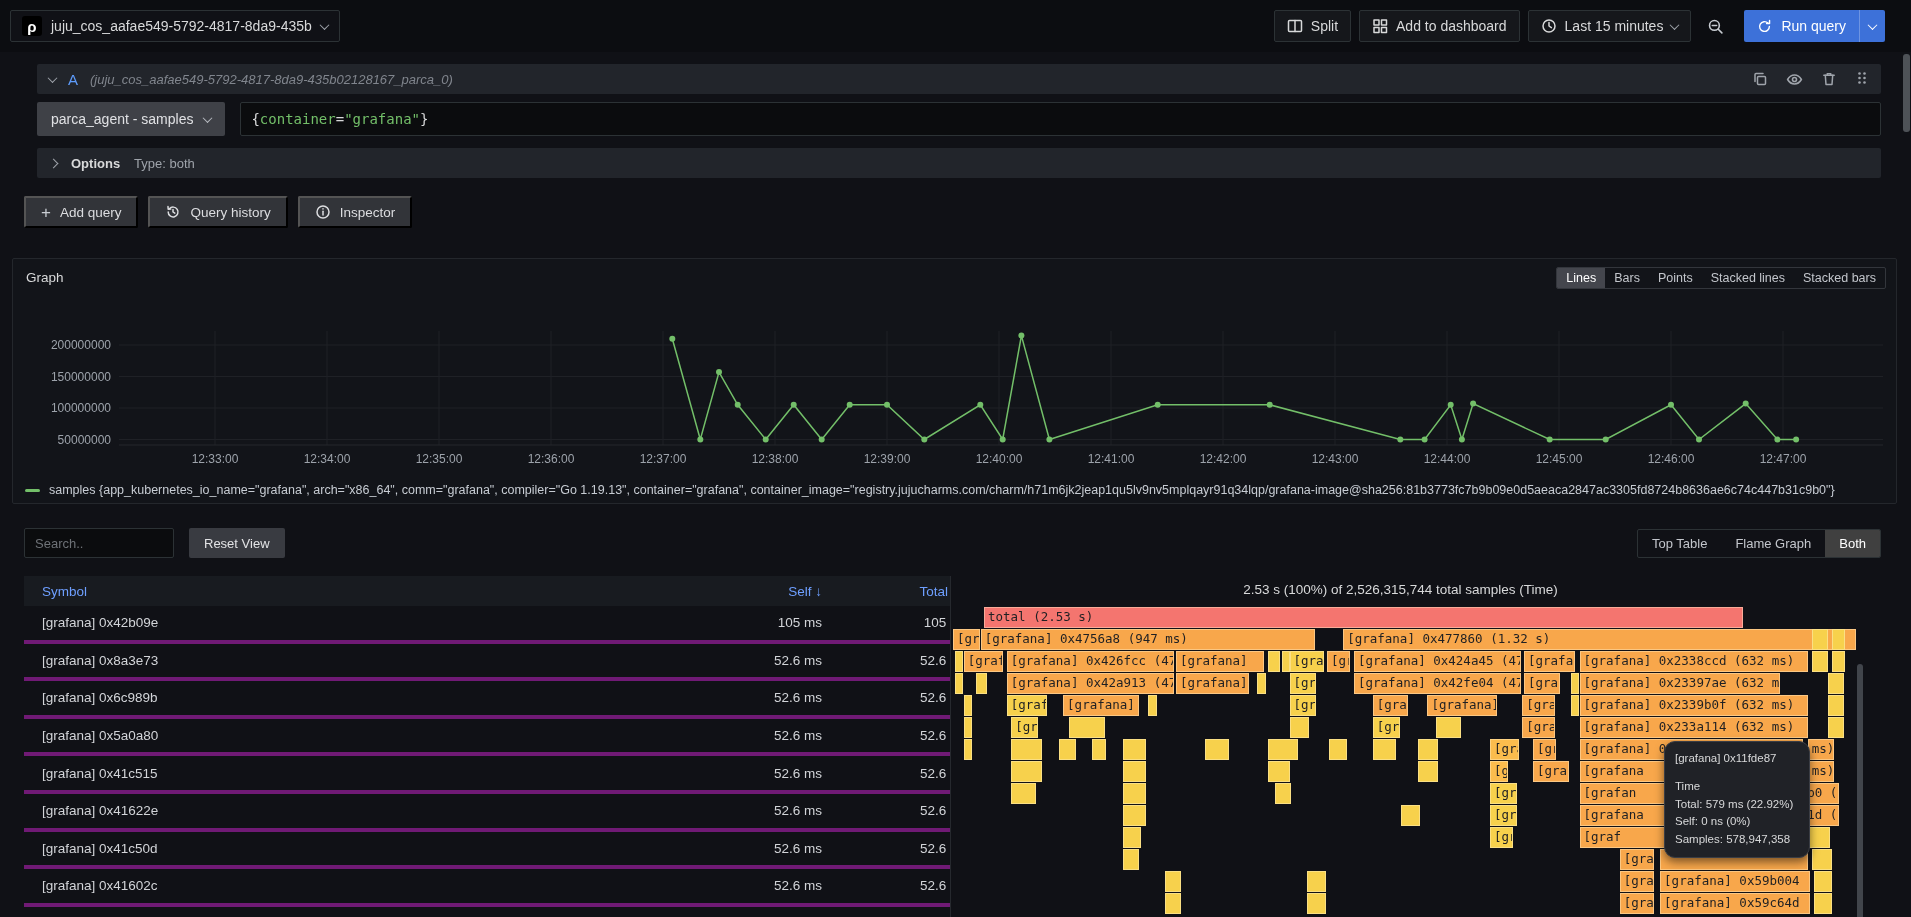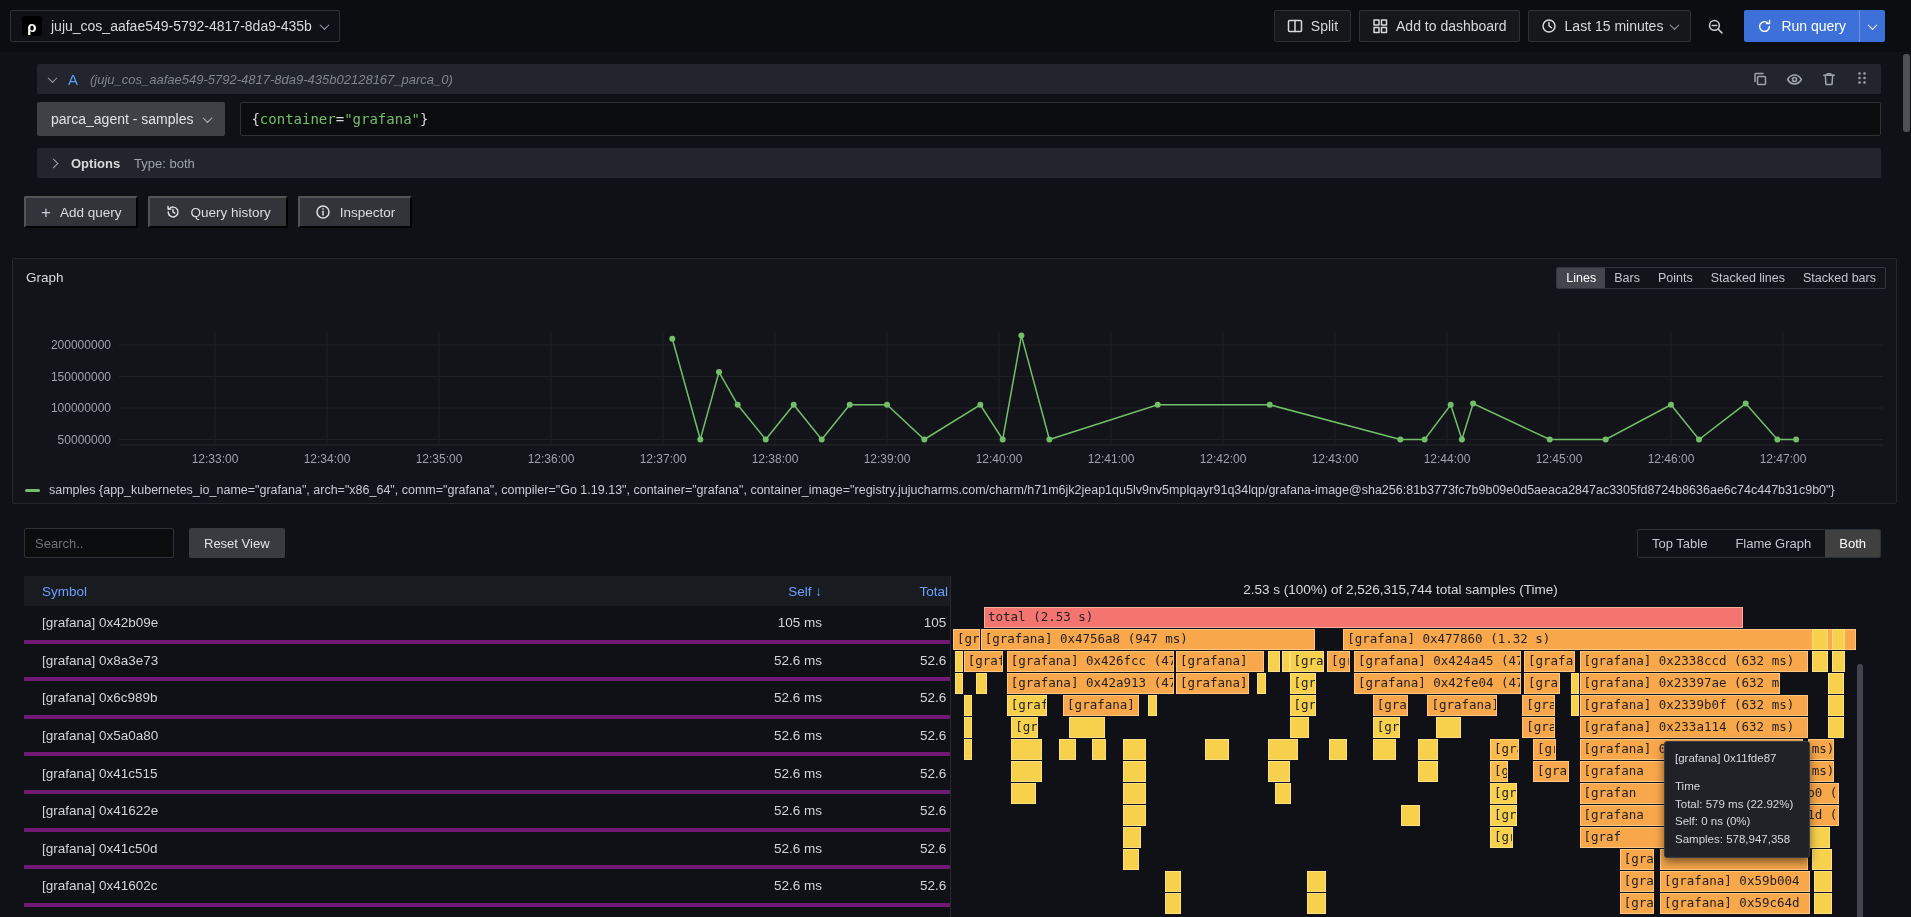--- a/index.html
+++ b/index.html
@@ -91,21 +91,21 @@
   .trow .c-self { text-align:right; }
   .trow .c-total { text-align:right; padding-right:4px; }
 
   .fpane { flex:1; position:relative; padding-left:2px; overflow:hidden; }
   .flame-title { width:895px; text-align:center; font-size:13.5px; color:#d8d9da; margin-top:6px; }
   .frows { position:relative; margin-top:10px; width:895px; height:312px; }
   .fb { position:absolute; height:21px; border:1px solid rgba(255,244,210,.42); font-family:"DejaVu Sans Mono",monospace;
         font-size:12.5px; color:#1f2023; line-height:18px; padding:0 3px; overflow:hidden; white-space:nowrap; cursor:pointer; }
   .cl-r { background:#f4756f; } .cl-o { background:#f8a74b; } .cl-oy { background:#fbbc4d; } .cl-y { background:#f7d14c; }
   .ftooltip { position:absolute; left:711px; top:134px; width:146px; background:#202227; border:1px solid #3a3d44;
-              border-radius:3px; padding:8px 10px; font-size:11.5px; line-height:1.55; color:#d8d9da; z-index:5;
+              border-radius:11px; padding:8px 10px; font-size:11.5px; line-height:1.55; color:#d8d9da; z-index:5;
               box-shadow:0 4px 10px rgba(0,0,0,.5); }
   .ft-sym { margin-bottom:10px; }
   .fscroll { position:absolute; left:906px; top:88px; bottom:-10px; width:6px; background:#41454b; border-radius:3px; cursor:pointer; }
 
   .pagescroll { position:absolute; right:0; top:0; bottom:0; width:9px; }
   .pagescroll .pthumb { position:absolute; top:54px; right:1px; width:7px; height:78px; background:#4e5257; border-radius:3px; cursor:pointer; }
 </style>
 </head>
 <body>
 

